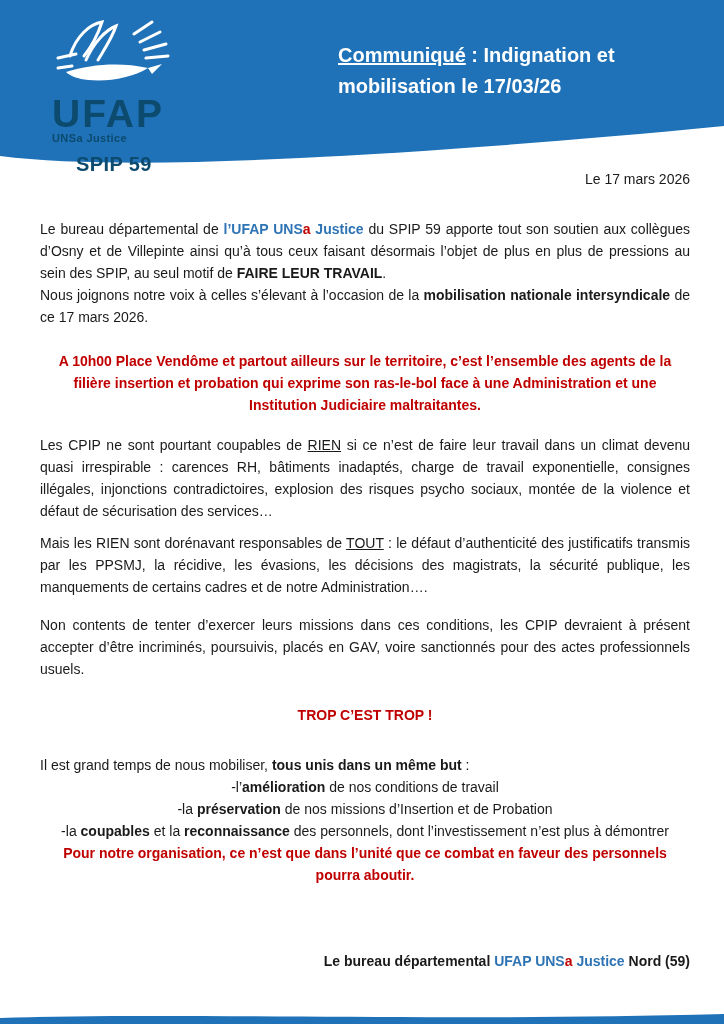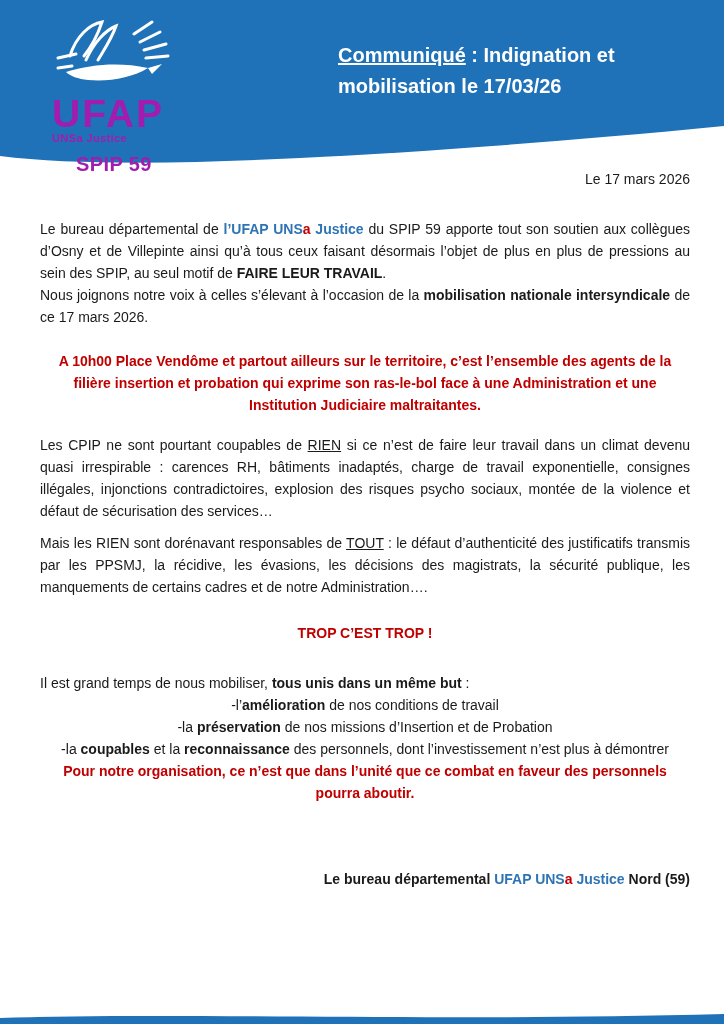--- a/index.html
+++ b/index.html
@@ -11,21 +11,21 @@
   *{margin:0;padding:0;box-sizing:border-box;}
   html,body{background:#fff;}
   .page{
     position:relative;width:724px;height:1024px;margin:0 auto;
     background:#fff;overflow:hidden;color:var(--text);
     font-family:"Liberation Sans",sans-serif;
   }
   
   .header{position:absolute;top:0;left:0;width:724px;height:186px;}
   .header-bg{position:absolute;top:0;left:0;display:block;}
-  .logo{position:absolute;top:20px;left:52px;width:130px;color:#a21caf;}
+  .logo{position:absolute;top:20px;left:52px;width:130px;color:#0c4a6e;}
   .dove{display:block;margin-left:4px;}
   .logo-acronym{font-size:39px;font-weight:700;letter-spacing:2px;line-height:1;margin-top:2px;}
   .logo-subtitle{font-size:11px;font-weight:700;margin-top:-1px;letter-spacing:.4px;}
   .logo-section{font-size:20px;font-weight:700;margin:9px 0 0 24px;letter-spacing:.4px;}
   .title{
     position:absolute;top:40px;right:26px;width:360px;
     color:#fff;font-size:20px;font-weight:700;line-height:31px;
   }
   
   .content{position:absolute;top:0;left:0;width:724px;padding:168px 34px 0 40px;
@@ -87,20 +87,21 @@
 
     <p class="para p-support"><span>Le bureau départemental de </span><span class="brand">l’UFAP UNS</span><span class="ra">a</span><span class="brand"> Justice</span><span> du SPIP 59 apporte tout son soutien aux collègues d’Osny et de Villepinte ainsi qu’à tous ceux faisant désormais l’objet de plus en plus de pressions au sein des SPIP, au seul motif de </span><span class="b">FAIRE LEUR TRAVAIL</span><span>.</span></p>
     <p class="para"><span>Nous joignons notre voix à celles s’élevant à l’occasion de la </span><span class="b">mobilisation nationale intersyndicale</span><span> de ce 17 mars 2026.</span></p>
 
     <p class="red-center red-vendome">A 10h00 Place Vendôme et partout ailleurs sur le territoire, c’est l’ensemble des agents de la filière insertion et probation qui exprime son ras-le-bol face à une Administration et une Institution Judiciaire maltraitantes.</p>
 
     <p class="para p-rien"><span>Les CPIP ne sont pourtant coupables de </span><span class="u">RIEN</span><span> si ce n’est de faire leur travail dans un climat devenu quasi irrespirable : carences RH, bâtiments inadaptés, charge de travail exponentielle, consignes illégales, injonctions contradictoires, explosion des risques psycho sociaux, montée de la violence et défaut de sécurisation des services…</span></p>
 
     <p class="para p-tout"><span>Mais les RIEN sont dorénavant responsables de </span><span class="u">TOUT</span><span> :  le défaut d’authenticité des justificatifs transmis par les PPSMJ, la récidive, les évasions, les décisions des magistrats, la sécurité publique, les manquements de certains cadres et de notre Administration….</span></p>
 
+    <p class="para p-gav">Non contents de tenter d’exercer leurs missions dans ces conditions, les CPIP devraient à présent accepter d’être incriminés, poursuivis, placés en GAV, voire sanctionnés pour des actes professionnels usuels.</p>
 
     <p class="red-center trop">TROP C’EST TROP !</p>
 
     <p class="para p-mobiliser"><span>Il est grand temps de nous mobiliser, </span><span class="b">tous unis dans un même but</span><span> :</span></p>
     <p class="para but-line"><span>-l’</span><span class="b">amélioration</span><span> de nos conditions de travail</span></p>
     <p class="para but-line"><span>-la </span><span class="b">préservation</span><span> de nos missions d’Insertion et de Probation</span></p>
     <p class="para but-line"><span>-la </span><span class="b">coupables</span><span> et la </span><span class="b">reconnaissance</span><span> des personnels, dont l’investissement n’est plus à démontrer</span></p>
 
     <p class="red-center red-unite">Pour notre organisation, ce n’est que dans l’unité que ce combat en faveur des personnels pourra aboutir.</p>
 

